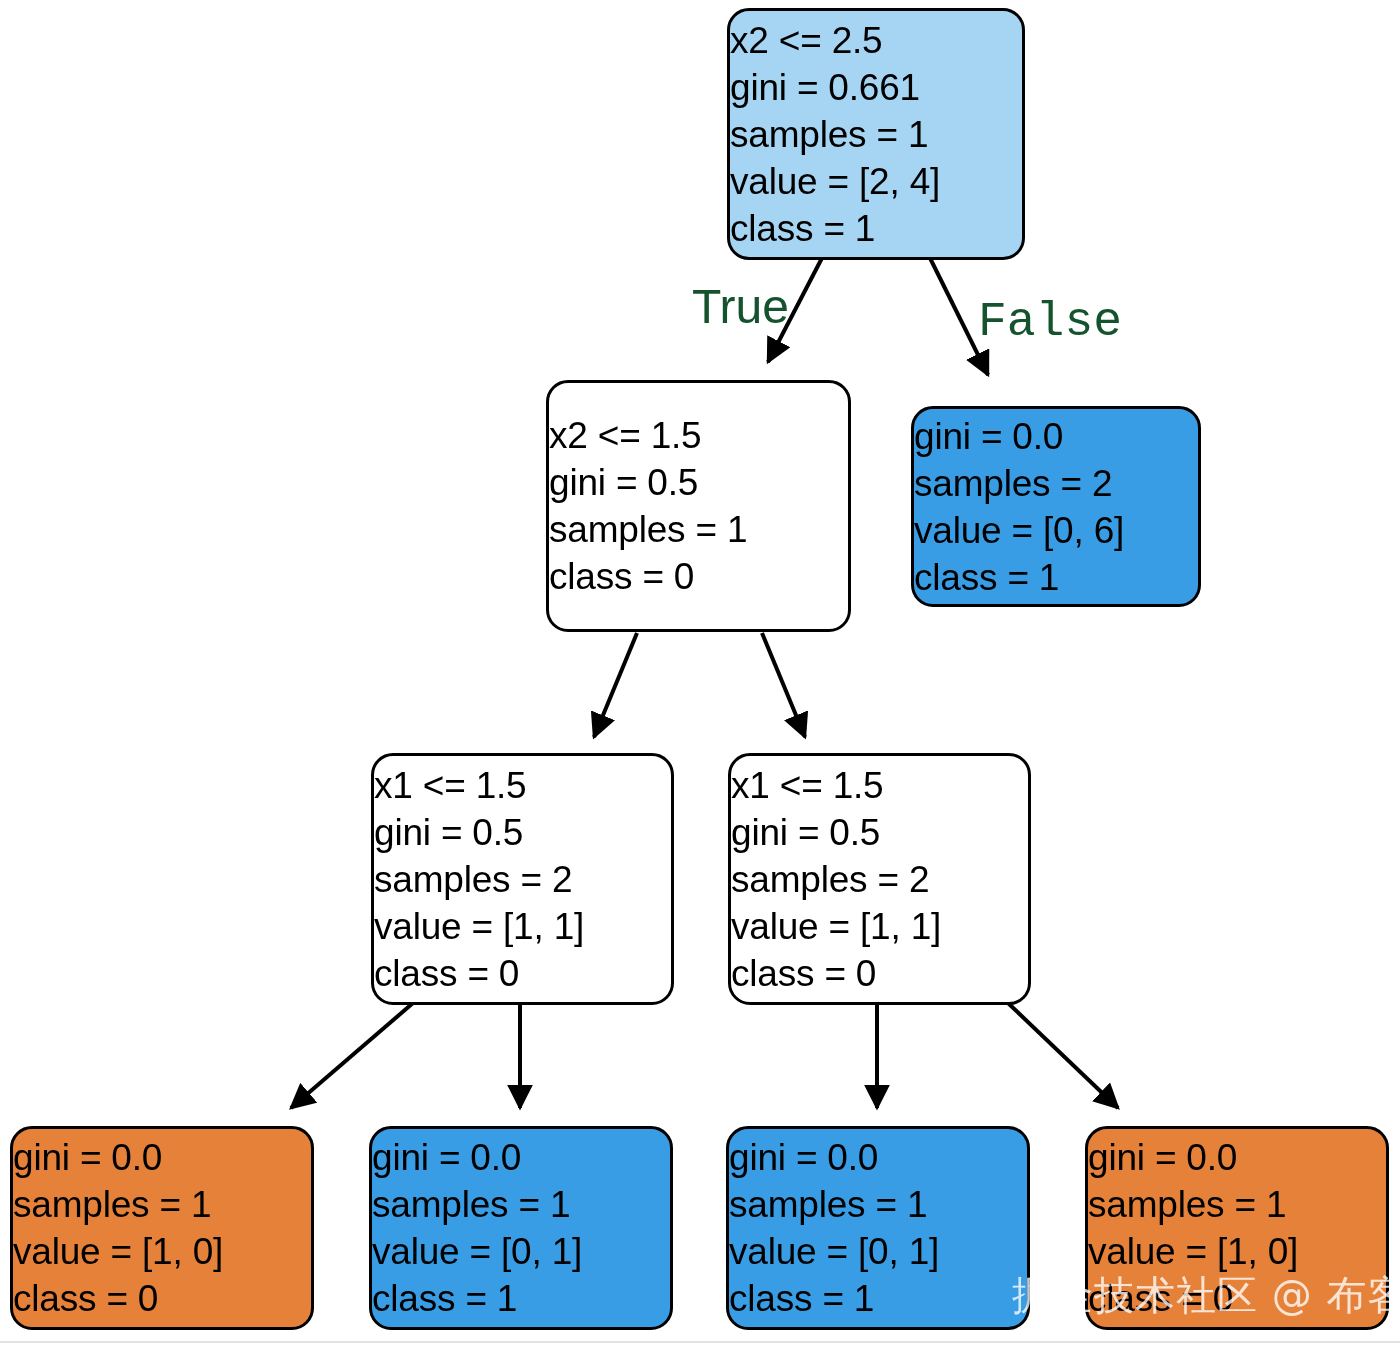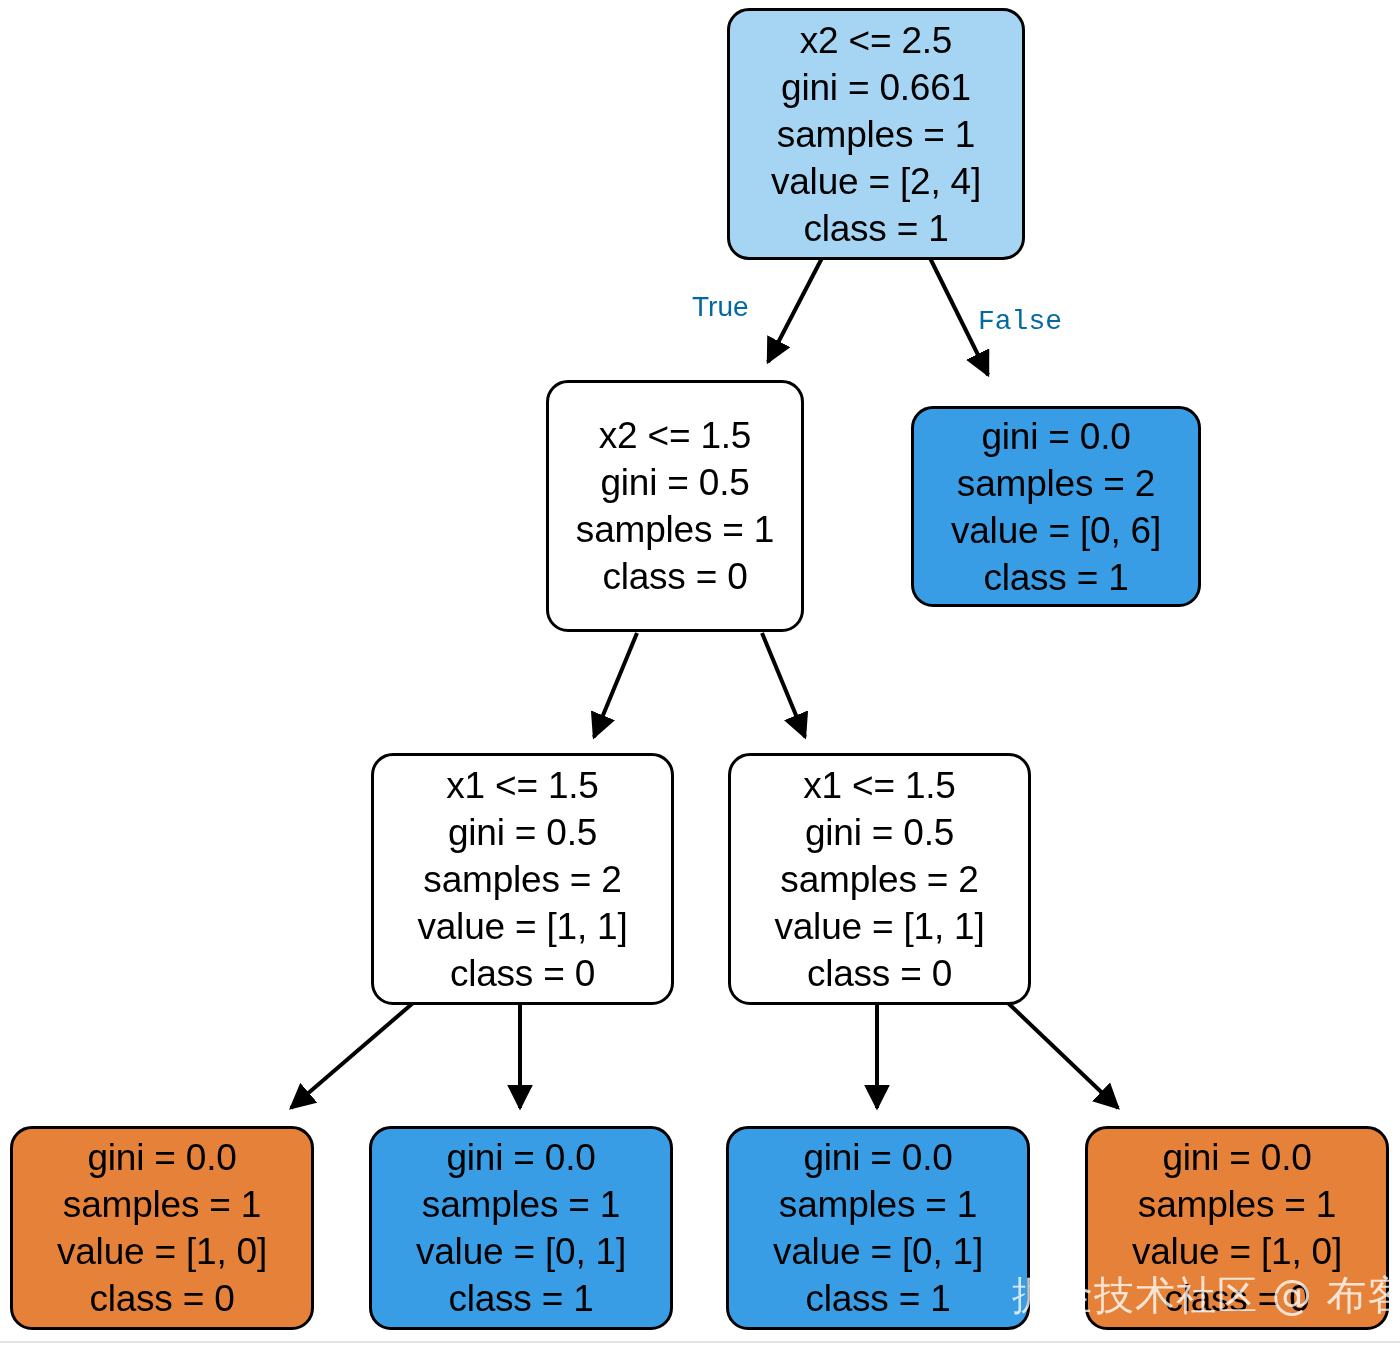--- a/index.html
+++ b/index.html
@@ -26,37 +26,37 @@
     pointer-events: none;
   }
   .node {
     position: absolute;
     box-sizing: border-box;
     border: 3px solid #000000;
     border-radius: 22px;
     background: #ffffff;
     display: flex;
     flex-direction: column;
-    align-items: center;
+    align-items: flex-start;
     justify-content: center;
     text-align: center;
     color: #000000;
     font-size: 37px;
     line-height: 47px;
     letter-spacing: -0.2px;
     z-index: 2;
   }
   .node .line {
     white-space: nowrap;
   }
   .edge-label {
     position: absolute;
-    font-size: 28px;
+    font-size: 48px;
     line-height: 40px;
-    color: #0369a1;
+    color: #14532d;
     white-space: nowrap;
     z-index: 3;
   }
   #watermark {
     position: absolute;
     left: 1012px;
     top: 1272px;
     font-size: 40px;
     line-height: 46px;
     color: rgba(255, 255, 255, 0.78);
@@ -105,21 +105,21 @@
   </svg>
 
   <div class="node" style="left:727px; top:8px; width:298px; height:252px; background:#a6d5f4;">
     <div class="line">x2 &lt;= 2.5</div>
     <div class="line">gini = 0.661</div>
     <div class="line">samples = 1</div>
     <div class="line">value = [2, 4]</div>
     <div class="line">class = 1</div>
   </div>
 
-  <div class="node" style="left:546px; top:380px; width:258px; height:252px; background:#ffffff;">
+  <div class="node" style="left:546px; top:380px; width:305px; height:252px; background:#ffffff;">
     <div class="line">x2 &lt;= 1.5</div>
     <div class="line">gini = 0.5</div>
     <div class="line">samples = 1</div>
     <div class="line">class = 0</div>
   </div>
 
   <div class="node" style="left:911px; top:406px; width:290px; height:201px; background:#399de5;">
     <div class="line">gini = 0.0</div>
     <div class="line">samples = 2</div>
     <div class="line">value = [0, 6]</div>

